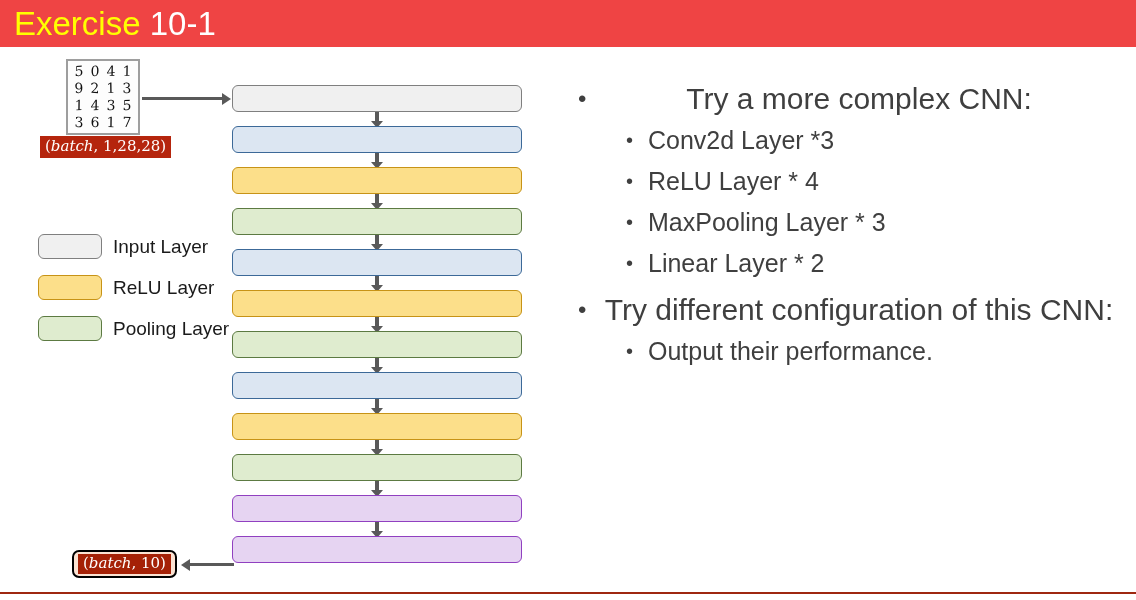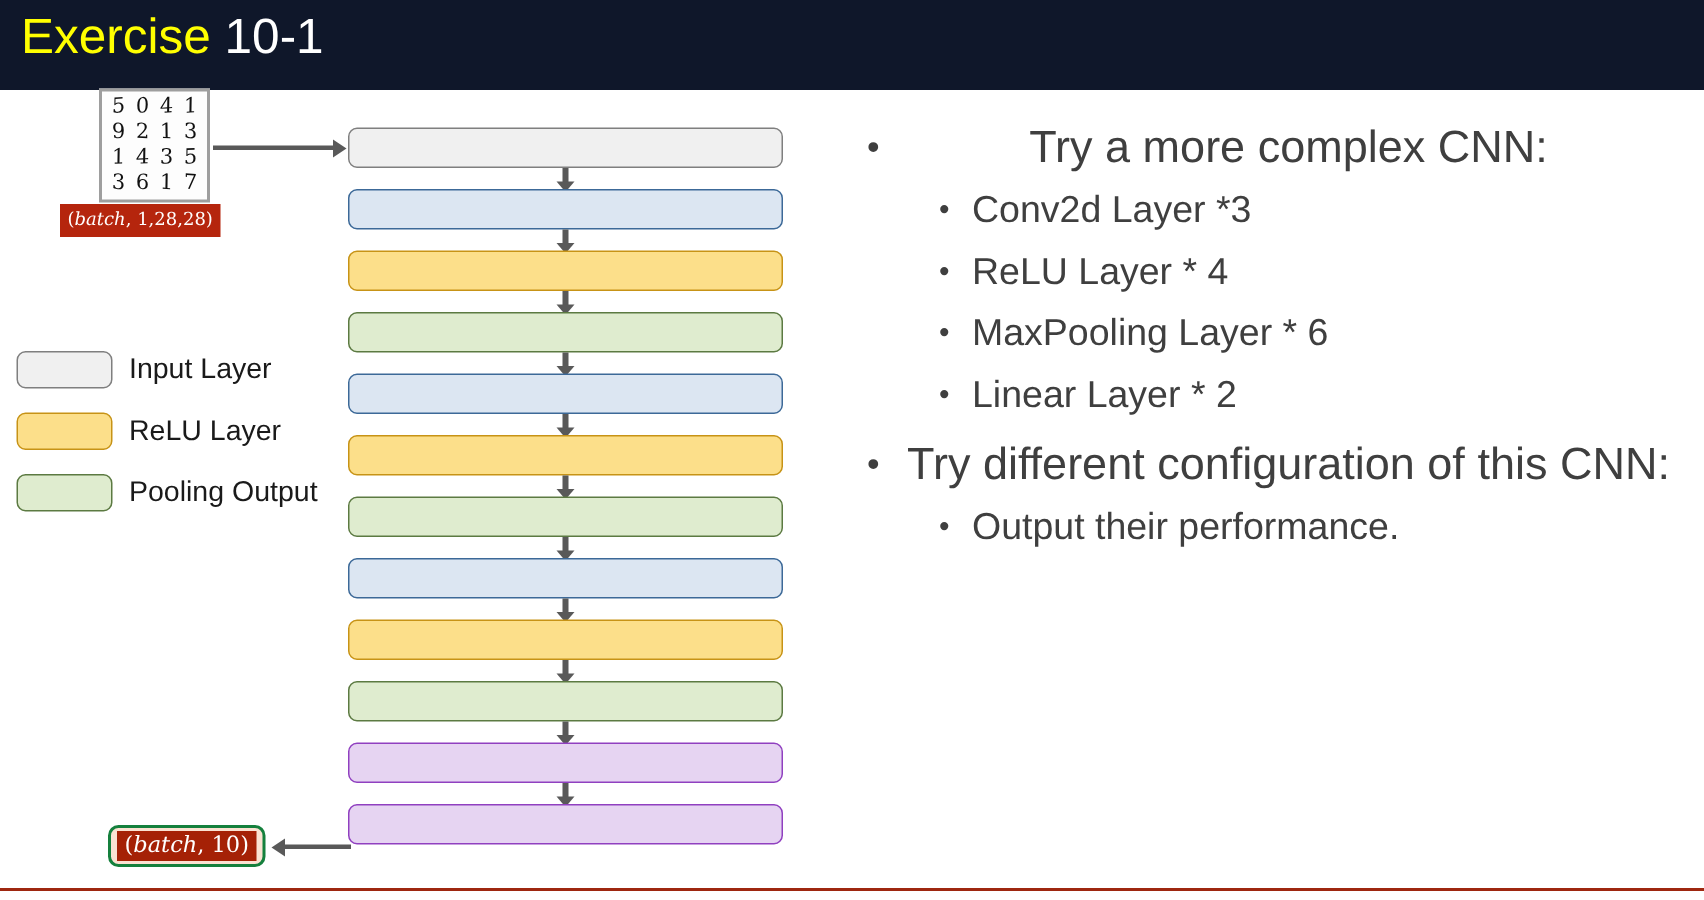--- a/index.html
+++ b/index.html
@@ -17,22 +17,22 @@
     width: 1136px;
     height: 600px;
     background: #ffffff;
   }
 
   
   #title-bar {
     position: absolute;
     left: 0; top: 0;
     width: 1136px;
-    height: 60px;
-    background: #0f172a;
+    height: 47px;
+    background: #ef4444;
   }
   #title-text {
     position: absolute;
     left: 14px;
     top: 2px;
     font-size: 33px;
     line-height: 44px;
     font-weight: 400;
     white-space: nowrap;
     font-family: "Liberation Sans", sans-serif;
@@ -85,33 +85,33 @@
   .mnist-row:nth-child(4) span { transform: rotate(4deg) skewX(3deg); }
 
   
   #input-shape-label {
     position: absolute;
     left: 40px;
     top: 136px;
     padding: 1px 5px 2px 5px;
     background: #b5250d;
     color: #ffffff;
-    font-size: 12px;
+    font-size: 15px;
     line-height: 19px;
     white-space: nowrap;
     font-family: "DejaVu Serif", serif;
   }
   .mvar { font-style: italic; }
 
   #output-shape-box {
     position: absolute;
     left: 72px;
     top: 550px;
     background: #fbe2d2;
-    border: 2px solid #15803d;
+    border: 2px solid #000000;
     border-radius: 7px;
     padding: 2px 4px;
   }
   #output-shape-label {
     display: block;
     background: #a52106;
     color: #ffffff;
     font-size: 15px;
     line-height: 19px;
     padding: 0px 5px 1px 5px;
@@ -122,20 +122,21 @@
   
   #legend {
     position: absolute;
     left: 11px;
     top: 226px;
   }
   .legend-row {
     display: flex;
     align-items: center;
     height: 41px;
+    margin-left: 27px;
   }
   .legend-swatch {
     width: 64px;
     height: 25px;
     border-radius: 6px;
     border-width: 1.5px;
     border-style: solid;
     flex: 0 0 auto;
   }
   .legend-label {
@@ -308,21 +309,21 @@
     <div class="legend-row">
       <div class="legend-swatch" style="background:#f0f0f0;border-color:#7f7f7f;"></div>
       <div class="legend-label">Input Layer</div>
     </div>
     <div class="legend-row">
       <div class="legend-swatch" style="background:#fcdf8a;border-color:#c79316;"></div>
       <div class="legend-label">ReLU Layer</div>
     </div>
     <div class="legend-row">
       <div class="legend-swatch" style="background:#dfeccf;border-color:#5c7a42;"></div>
-      <div class="legend-label">Pooling Output</div>
+      <div class="legend-label">Pooling Layer</div>
     </div>
   </div>
 
   <div id="layer-stack">
     <div class="layer-slot">
       <div class="layer-box" style="background:#f0f0f0;border-color:#7f7f7f;"></div>
       <div class="layer-arrow"></div>
     </div>
     <div class="layer-slot">
       <div class="layer-box" style="background:#dce6f2;border-color:#3c6998;"></div>
@@ -386,21 +387,21 @@
     <div class="bullet-l2">
       <span class="dot">•</span>
       <span class="txt">Conv2d Layer *3</span>
     </div>
     <div class="bullet-l2">
       <span class="dot">•</span>
       <span class="txt">ReLU Layer * 4</span>
     </div>
     <div class="bullet-l2">
       <span class="dot">•</span>
-      <span class="txt">MaxPooling Layer * 6</span>
+      <span class="txt">MaxPooling Layer * 3</span>
     </div>
     <div class="bullet-l2">
       <span class="dot">•</span>
       <span class="txt">Linear Layer * 2</span>
     </div>
 
     <div class="group-gap"></div>
 
     <div class="bullet-l1">
       <span class="dot">•</span>

